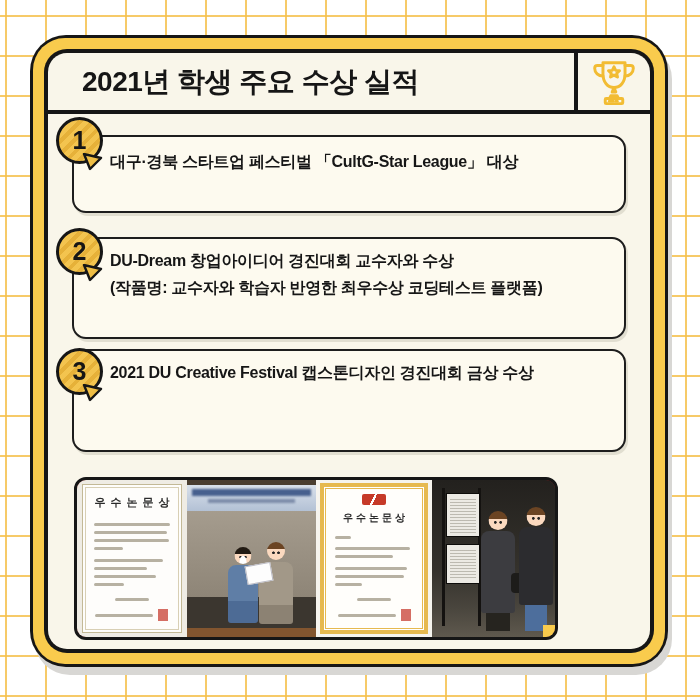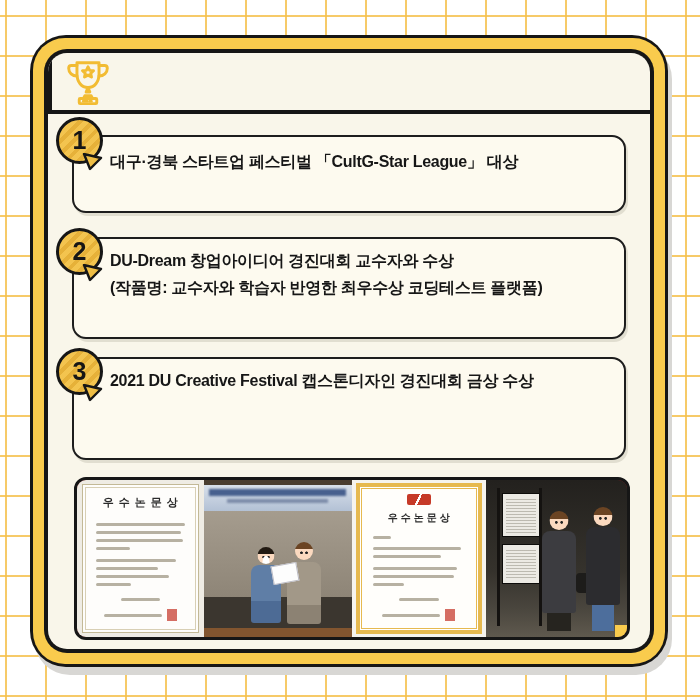--- a/index.html
+++ b/index.html
@@ -34,36 +34,36 @@
 
   
   .award-box {
     position:absolute; left:24px; width:554px; box-sizing:border-box;
     background:#FDFAEF; border:2px solid #1d1d1d; border-radius:14px;
     box-shadow:2px 3px 0 rgba(70,62,40,0.13);
     padding:9px 8px 0 36px; overflow:hidden;
   }
   #award-box-1 { top:82px;  height:78px;  padding-top:12px; }
   #award-box-2 { top:184px; height:102px; }
-  #award-box-3 { top:304px; height:103px; }
+  #award-box-3 { top:296px; height:103px; }
   .award-line { font-size:16px; font-weight:700; color:#161616; line-height:26.5px; white-space:nowrap; letter-spacing:-0.3px; }
 
   .badge {
     position:absolute; left:8px; width:47px; height:47px; box-sizing:border-box;
     border:3px solid #161616; border-radius:50%;
     background:repeating-linear-gradient(135deg, #F3C44F 0 5px, #E6B139 5px 9px);
     display:flex; align-items:center; justify-content:center;
     font-size:25px; font-weight:800; color:#161616; z-index:3;
   }
   #badge-1 { top:64px; } #badge-2 { top:175px; } #badge-3 { top:295px; }
   .badge svg { position:absolute; bottom:-10px; right:-3px; }
 
   
   .photos {
-    position:absolute; left:26px; top:424px; width:556px; height:163px; box-sizing:border-box;
+    position:absolute; left:26px; top:424px; width:484px; height:163px; box-sizing:border-box;
     border:3px solid #161616; border-radius:12px; overflow:hidden; display:flex; background:#7f1d1d;
   }
   .photo { position:relative; height:100%; overflow:hidden; }
   .photo.cert1  { width:23%;   background:#efece4; }
   .photo.stage  { width:27%;   background:#948a7d; }
   .photo.cert2  { width:24.3%; background:#f6f4ee; }
   .photo.people { width:25.7%; background:linear-gradient(#23211e, #35322c 58%, #4a463e 82%, #5f594e 100%); }
 
   
   .cert-sheet {
@@ -144,20 +144,21 @@
 </head>
 <body>
 
 <div id="screen">
   <div class="card">
     <div class="card-yellow">
       <div class="card-ink">
         <div class="card-content">
 
           <div class="header">
+            <div class="header-title">2021년 학생 주요 수상 실적</div>
             <div class="trophy-box">
               <svg width="46" height="50" viewBox="0 0 50 52" fill="none" stroke="#F2BC33" stroke-width="3.2" stroke-linejoin="round" stroke-linecap="round">
                 <path d="M13 5 H37 V17 C37 26 32 32 25 32 C18 32 13 26 13 17 Z"></path>
                 <path d="M13 8 H7 C5 8 4 9.3 4 11 C4 16 8 19.5 13 19.5"></path>
                 <path d="M37 8 H43 C45 8 46 9.3 46 11 C46 16 42 19.5 37 19.5"></path>
                 <path d="M25 9.5 L26.8 13.4 L31 13.8 L27.9 16.6 L28.8 20.6 L25 18.5 L21.2 20.6 L22.1 16.6 L19 13.8 L23.2 13.4 Z"></path>
                 <path d="M25 32 L23 37 H27 Z"></path>
                 <path d="M21.5 41 L28.5 41 L30 44 L20 44 Z"></path>
                 <rect x="15.5" y="44" width="19" height="5.5" rx="1"></rect>
                 <line x1="20" y1="46.8" x2="24" y2="46.8"></line>

